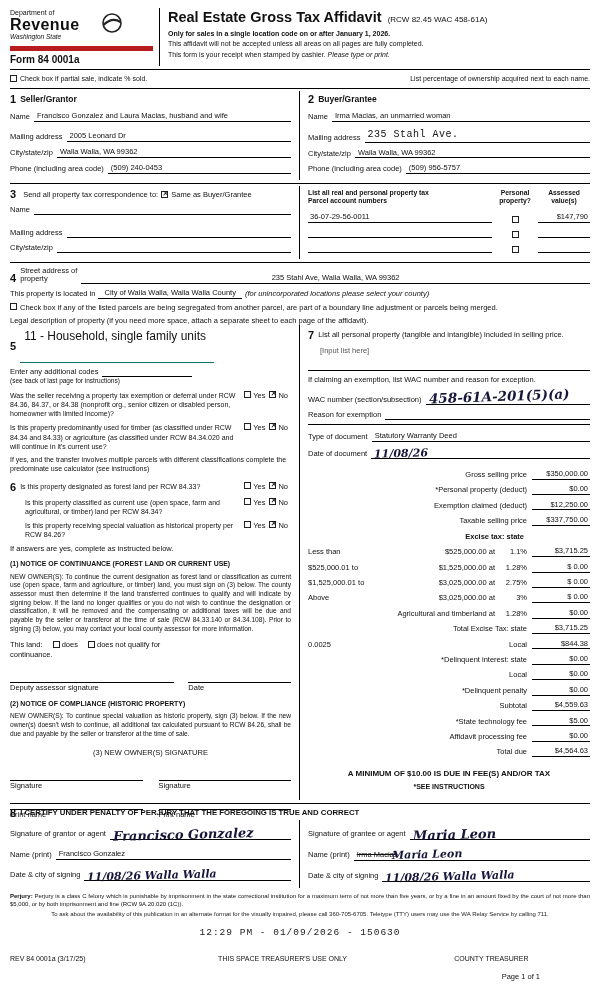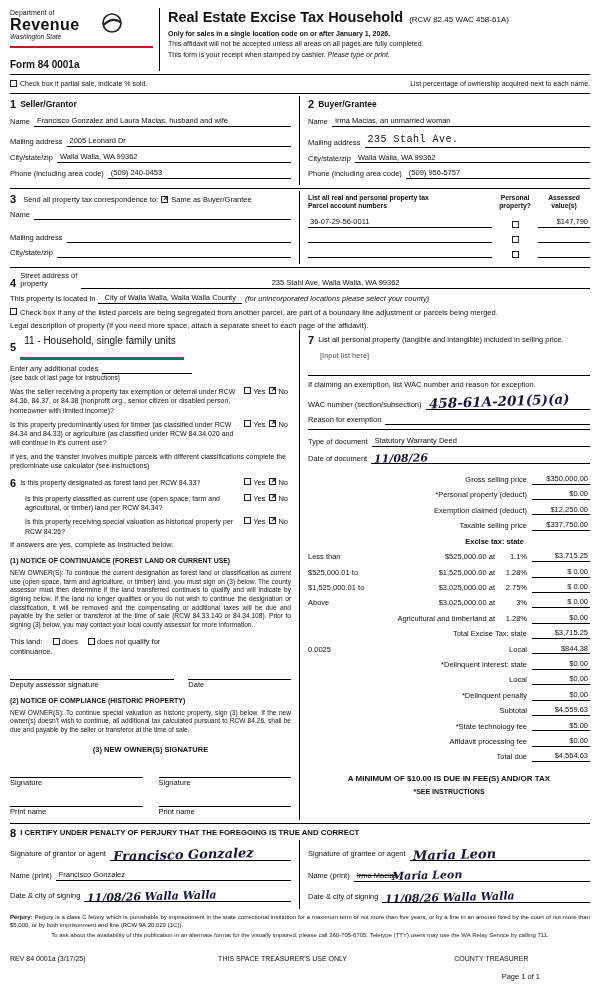--- a/index.html
+++ b/index.html
@@ -15,21 +15,21 @@
 .frow{display:flex;align-items:flex-end;margin-top:5px}
 .fill{flex:1;border-bottom:1px solid #000;margin-left:4px;padding:0 3px;min-height:9px;overflow:visible;white-space:nowrap}
 .hand{font-family:"DejaVu Serif","Liberation Serif",serif;font-style:italic;font-weight:bold;color:#16163a;line-height:.9;display:inline-block;transform:rotate(-1.5deg)}
 
 .header{display:flex}
 .h-left{width:150px;border-right:1px solid #000;padding-right:6px}
 .logo{display:flex;align-items:center;gap:21px}
 .dept{font-size:7px}
 .rev{font-size:16px;font-weight:bold;letter-spacing:.4px;line-height:1}
 .wa{font-size:6.5px;font-style:italic}
-.form-num{font-weight:bold;font-size:10px;border-top:2px solid #b91c1c;margin-top:4px;padding-top:10px}
+.form-num{font-weight:bold;font-size:10px;border-top:5px solid #b91c1c;margin-top:4px;padding-top:2px}
 .h-right{flex:1;padding-left:8px}
 .title{font-size:14.5px;font-weight:bold}
 .tref{font-size:8px;margin-left:4px}
 .notice{font-size:7px;margin-top:1.5px}
 .partial-row{display:flex;align-items:center;gap:3px;margin:2px 0;font-size:7px}
 .partial-row .spacer{flex:1}
 
 .two-col{display:flex}
 .col{width:50%;padding:3px 8px 6px 0;display:flex;flex-direction:column}
 .col.l{border-right:1px solid #000}
@@ -51,36 +51,36 @@
 .s4r1{display:flex;align-items:flex-end;margin-top:2px}
 .s4lbl{line-height:1.12}
 .s4r2{display:flex;align-items:flex-end;margin-top:4px;gap:3px}
 .fillu{border-bottom:1px solid #000;padding:0 6px;white-space:nowrap}
 .s4r3{display:flex;align-items:flex-start;gap:3px;margin-top:4px}
 .s4r4{margin-top:3px}
 .exhibit{background:#ddd;border-top:1px solid #000;border-bottom:1px solid #000;padding:2px 4px;margin-top:3px;font-size:7.5px}
 
 .main{flex:1;display:flex;min-height:0}
 .main .col{padding-top:4px}
-.ucode{border-bottom:3px solid #0f766e;padding:0 8px 9px 4px;font-size:10px}
+.ucode{border-bottom:1px solid #0f766e;padding:0 8px 17px 4px;font-size:12px}
 .q{display:flex;margin-top:5px}
 .qt{flex:1;padding-right:4px;font-size:7px}
 .yn{display:flex;align-items:flex-start;gap:1px;white-space:nowrap;flex:none}
 .ynl{margin:0 3px 0 1px}
 .notice-par{font-size:6.6px;margin-top:4px;text-align:justify}
 .n-title{font-weight:bold;font-size:6.9px;margin-top:6px}
 .land-row{display:flex;gap:10px;margin-top:7px;align-items:center}
 .dep-lines{display:flex;gap:14px;margin-top:14px}
 .dep-lines .ln{border-bottom:1px solid #000;height:9px}
 .dep-lines .d1{flex:1.6}
 .dep-lines .d2{flex:1}
 .dep-labels{display:flex;gap:14px}
 .dep-labels .d1{flex:1.6}
 .dep-labels .d2{flex:1}
-.nos-title{text-align:center;font-weight:bold;font-size:7.5px;margin-top:10px}
+.nos-title{text-align:center;font-weight:normal;font-size:7.5px;margin-top:10px}
 .nos-row{display:flex;gap:16px;margin-top:14px}
 .nos-col{flex:1}
 .nos-ln{border-bottom:1px solid #000;height:9px}
 
 .s7-intro{display:flex;margin-top:1px}
 .input-here{color:#555;margin:5px 0 10px 12px}
 .hr-l{border-top:1px solid #000;margin:4px 0}
 .wac-row{display:flex;align-items:flex-end;margin-top:5px}
 .wac-row .hand{font-size:13.5px;transform:rotate(-2deg)}
 .mrow{display:flex;align-items:flex-end;justify-content:flex-end;margin-top:4.5px}
@@ -129,21 +129,21 @@
           <svg width="22" height="22" viewBox="0 0 22 22">
               <circle cx="11" cy="11" r="9" fill="none" stroke="#222" stroke-width="1.6"></circle>
               <path d="M2.5 13 Q11 4.5 19.5 10" stroke="#222" stroke-width="2.2" fill="none"></path>
             </svg>
         </span>
       </div>
       <div class="form-num">Form 84 0001a</div>
     </div>
     <div class="h-right">
       <div>
-        <span class="title">Real Estate Excise Tax Household</span>
+        <span class="title">Real Estate Gross Tax Affidavit</span>
         <span class="tref">(RCW 82.45 WAC 458-61A)</span>
       </div>
       <div class="notice b">Only for sales in a single location code on or after January 1, 2026.</div>
       <div class="notice">This affidavit will not be accepted unless all areas on all pages are fully completed.</div>
       <div class="notice"><span>This form is your receipt when stamped by cashier. </span><em>Please type or print.</em></div>
     </div>
   </div>
   <div class="hr"></div>
 
   <div class="partial-row">
@@ -537,20 +537,21 @@
       </div>
     </div>
   </div>
 
   <div class="perjury">
     <span class="b">Perjury:</span>
     <span>Perjury is a class C felony which is punishable by imprisonment in the state correctional institution for a maximum term of not more than five years, or by a fine in an amount fixed by the court of not more than $5,000, or by both imprisonment and fine (RCW 9A.20.020 (1C)).</span>
   </div>
   <div class="alt-note">To ask about the availability of this publication in an alternate format for the visually impaired, please call 360-705-6705. Teletype (TTY) users may use the WA Relay Service by calling 711.</div>
 
+  <div class="stamp">12:29 PM - 01/09/2026 - 150630</div>
 
   <div class="footer">
     <span class="f1">REV 84 0001a (3/17/25)</span>
     <span class="f2">THIS SPACE TREASURER'S USE ONLY</span>
     <span class="f3">COUNTY TREASURER</span>
   </div>
   <div class="page-num">Page 1 of 1</div>
 
 </div>
 

